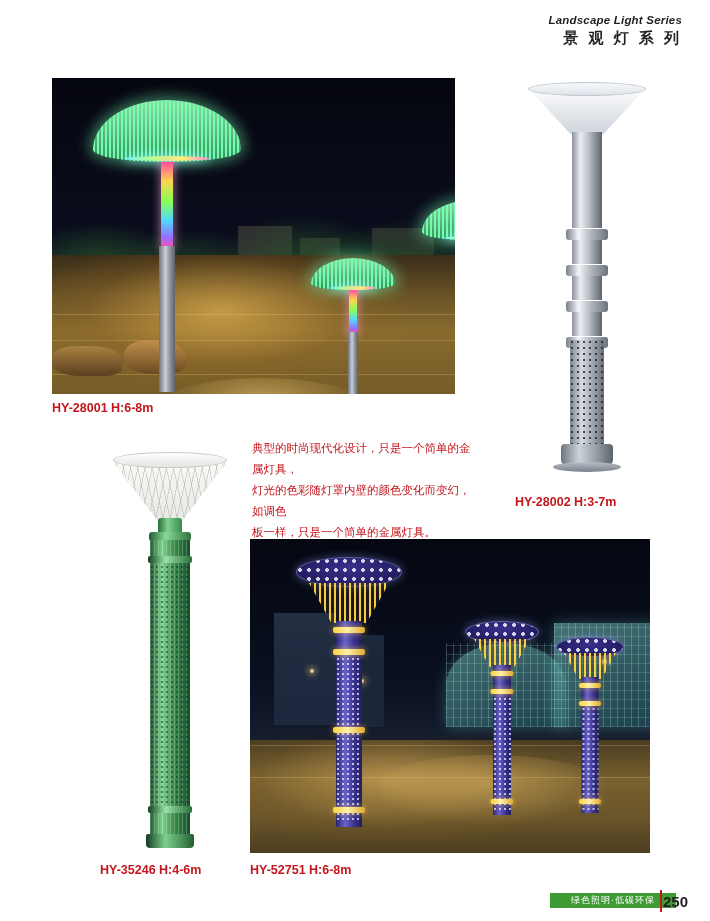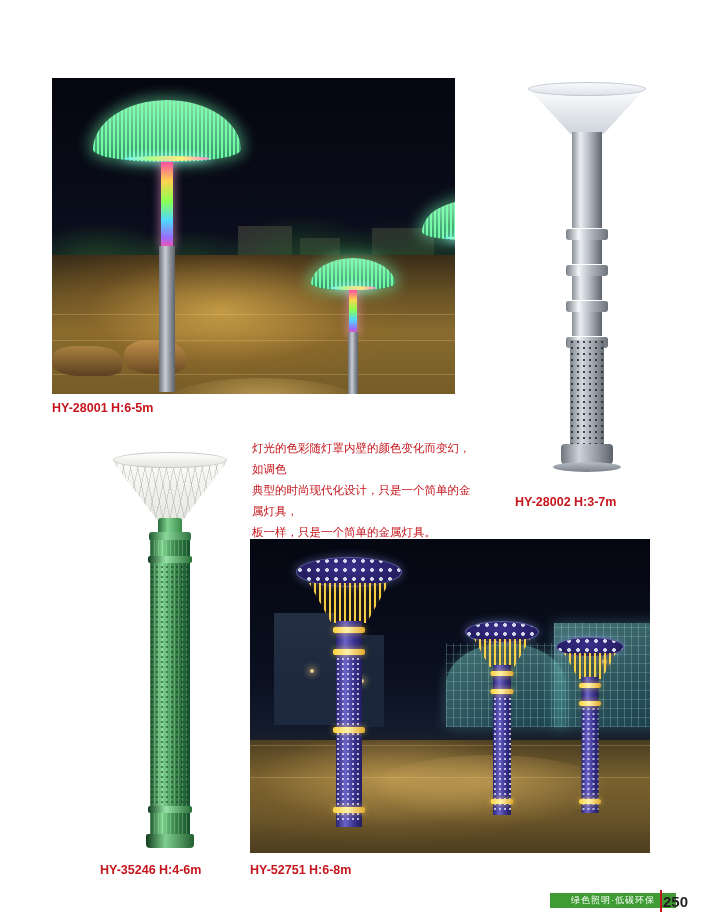--- a/index.html
+++ b/index.html
@@ -459,20 +459,24 @@
     background: linear-gradient(90deg,#ffd23f,#fff1a8 45%,#e0a92c);
     box-shadow: 0 0 6px rgba(255,210,80,0.6);
     border-radius: 2px;
   }
 </style>
 </head>
 <body>
 
 <div class="page">
 
+  <div class="header">
+    <div class="header-en">Landscape Light Series</div>
+    <div class="header-cn">景 观 灯 系 列</div>
+  </div>
 
   <div class="photo" id="photo1">
     <div class="night-sky"></div>
 
     <div class="bldg" style="left:186px; top:148px; width:54px; height:40px;"></div>
     <div class="bldg" style="left:248px; top:160px; width:40px; height:30px;"></div>
     <div class="bldg" style="left:320px; top:150px; width:62px; height:36px; background:rgba(140,130,100,0.28);"></div>
 
     <div class="treeline"></div>
 
@@ -506,21 +510,21 @@
       <div class="pole" style="top:76px; width:10px; height:72px;"></div>
     </div>
 
     <div class="fanlamp" style="left:370px; top:120px; width:100px; height:196px;">
       <div class="fan" style="top:2px; width:100px; height:40px;"></div>
       <div class="fan-rim" style="top:38px; width:56px; height:4px;"></div>
 
     </div>
   </div>
   <div class="caption" id="cap1">
-    <span class="code">HY-28001 H:6-5m</span>
+    <span class="code">HY-28001 H:6-8m</span>
   </div>
 
   <div class="photo" id="photo2">
     <div class="lamp2-wrap">
       <div class="cone2"></div>
       <div class="cone2-top"></div>
       <div class="post2"></div>
       <div class="ring2" style="top:150px;"></div>
       <div class="ring2" style="top:186px;"></div>
       <div class="ring2" style="top:222px;"></div>
@@ -528,22 +532,22 @@
       <div class="mesh2"></div>
       <div class="base2"></div>
       <div class="base2-foot"></div>
     </div>
   </div>
   <div class="caption" id="cap2">
     <span class="code">HY-28002 H:3-7m</span>
   </div>
 
   <div class="desc">
+    <div>典型的时尚现代化设计，只是一个简单的金属灯具，</div>
     <div>灯光的色彩随灯罩内壁的颜色变化而变幻，如调色</div>
-    <div>典型的时尚现代化设计，只是一个简单的金属灯具，</div>
     <div>板一样，只是一个简单的金属灯具。</div>
   </div>
 
   <div class="photo" id="photo3">
     <div class="lamp3-wrap">
       <div class="shade3"></div>
       <div class="shade3-top"></div>
       <div class="neck3"></div>
       <div class="collar3"></div>
       <div class="post3"></div>

